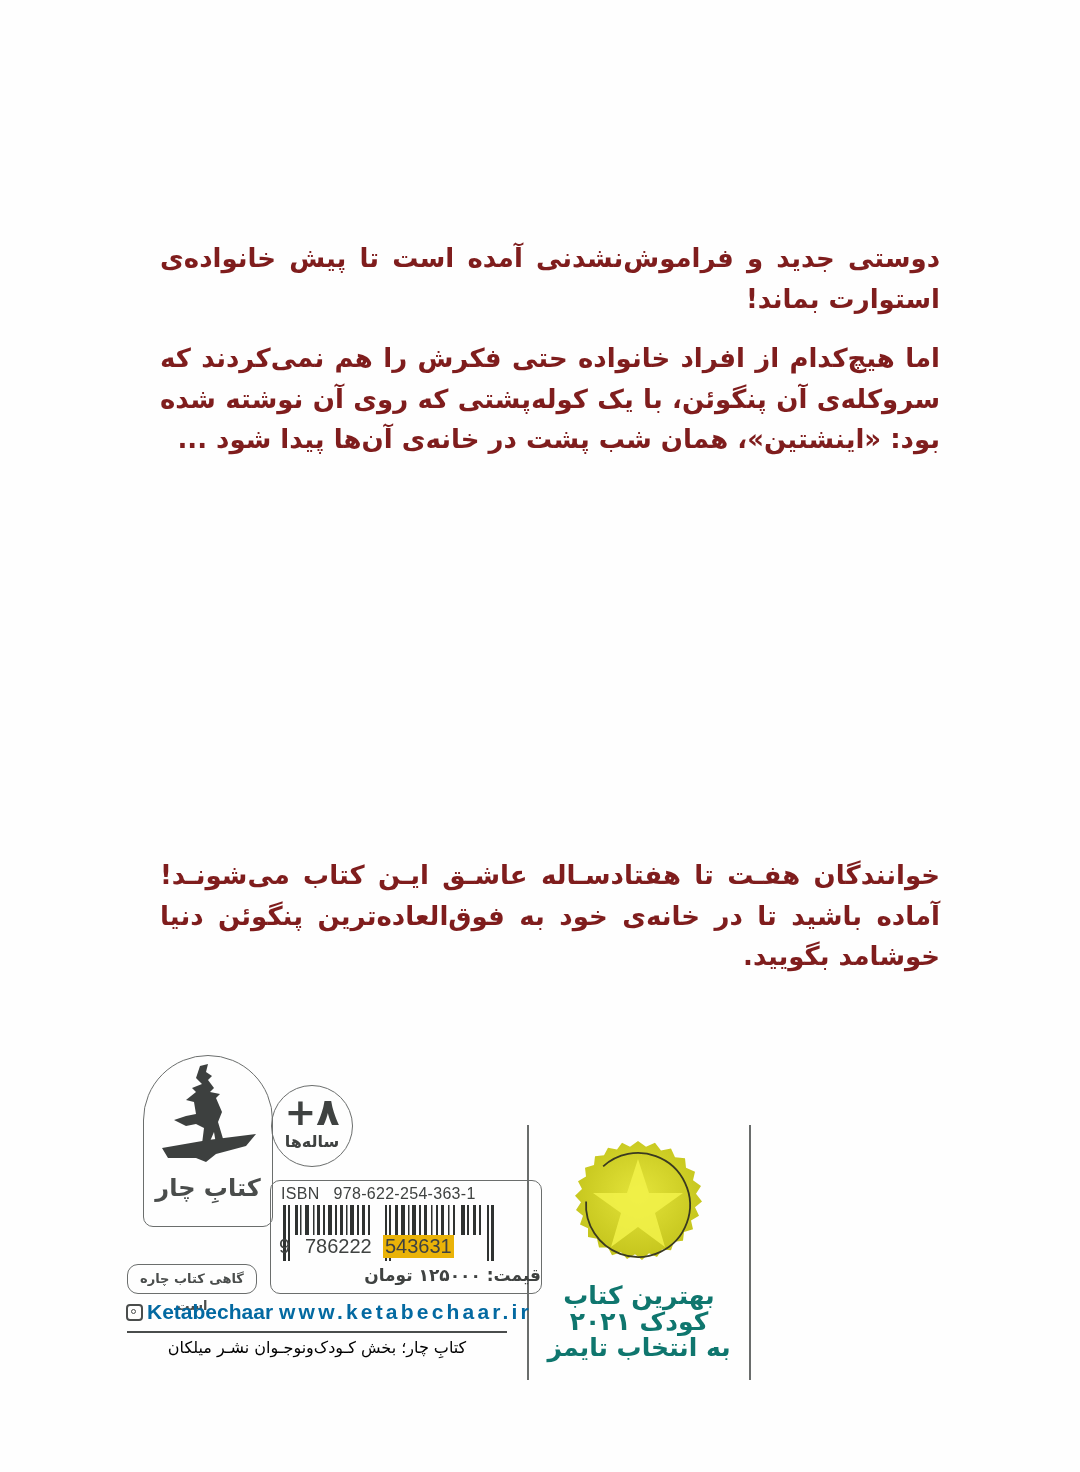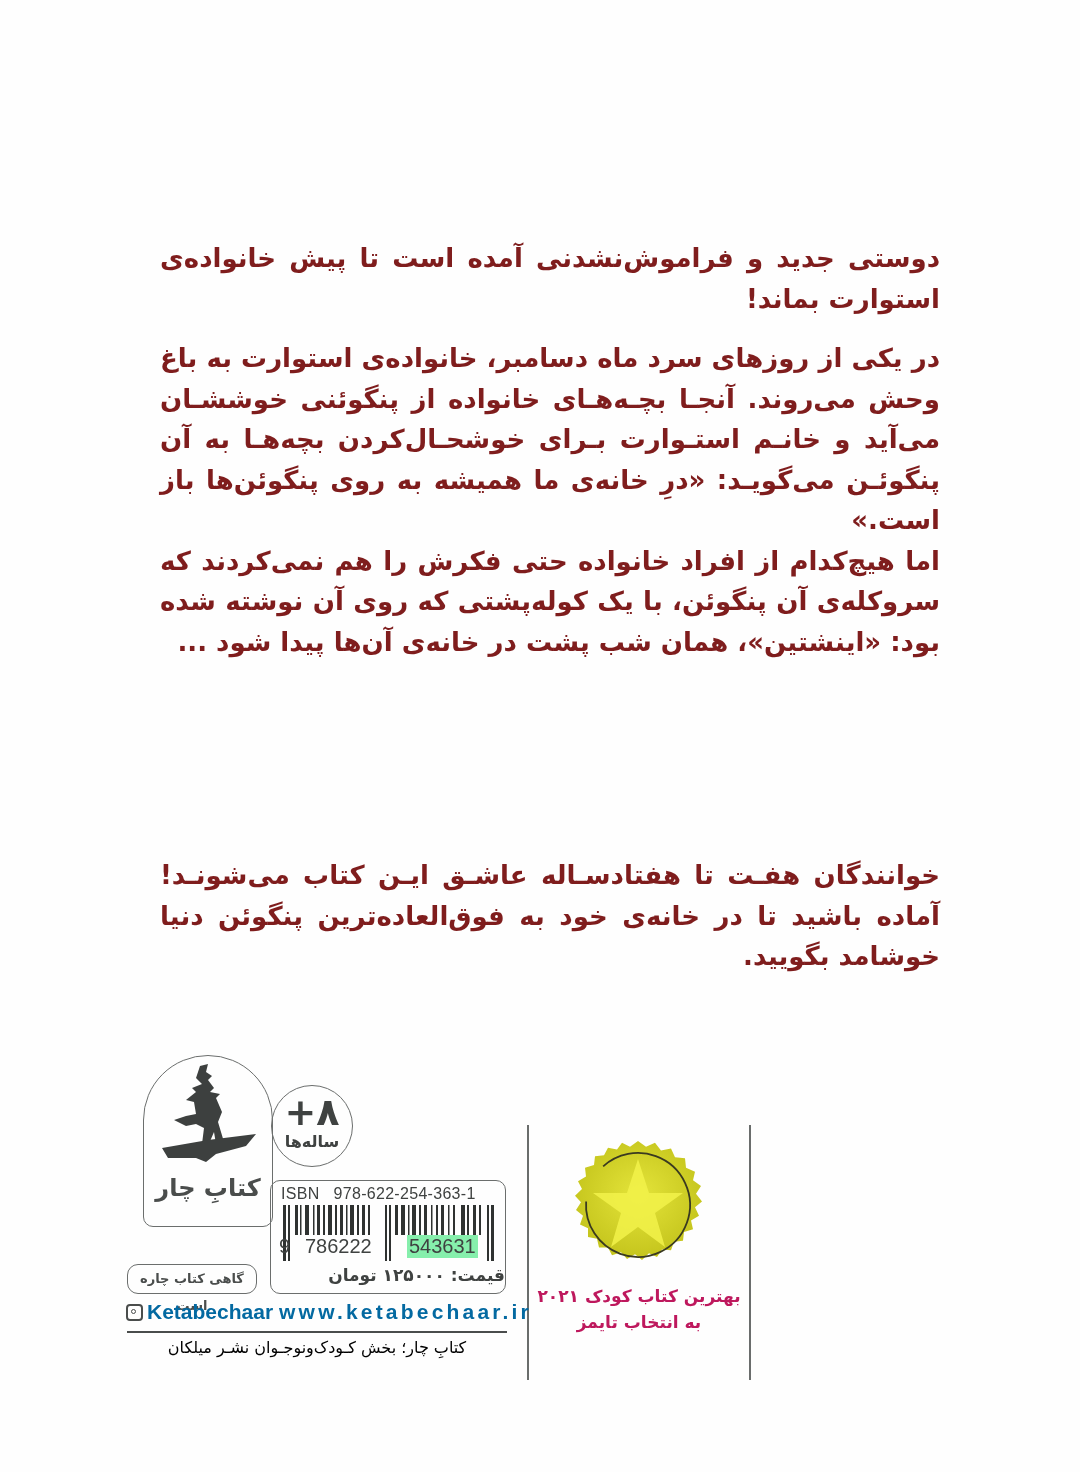--- a/index.html
+++ b/index.html
@@ -14,69 +14,68 @@
   .blurb p { margin: 0; }
   .b1 { top: 238px; }
   .b2 { top: 338px; }
   .b3 { top: 855px; }
 
   
   .award { position: absolute; left: 527px; top: 1125px; width: 220px; height: 255px;
     border-left: 2px solid #6a6d6c; border-right: 2px solid #6a6d6c; }
   .award svg { position: absolute; left: 32px; top: 0; }
   .award-text { position: absolute; left: 0; right: 0; top: 158px; direction: rtl; text-align: center;
-    font-size: 17px; font-weight: bold; color: #be185d; line-height: 26px; }
+    font-size: 25px; font-weight: bold; color: #0f766e; line-height: 26px; }
 
   
   .logo { position: absolute; left: 127px; top: 1055px; width: 130px; height: 172px;
     border: 1.5px solid #6b6e6d; border-radius: 65px 65px 10px 10px; box-sizing: border-box; margin-left: 16px; }
   .logo svg { position: absolute; left: 12px; top: 6px; }
   .logo-name { position: absolute; left: 0; right: 0; top: 118px; text-align: center; direction: rtl;
     font-size: 24px; font-weight: bold; color: #4a4d4c; }
   .slogan { position: absolute; left: 127px; top: 1264px; width: 130px; height: 30px;
     border: 1.5px solid #6b6e6d; border-radius: 11px; box-sizing: border-box; direction: rtl; text-align: center;
     font-size: 13px; font-weight: bold; line-height: 27px; color: #4a4d4c; }
 
   
   .age { position: absolute; left: 271px; top: 1085px; width: 82px; height: 82px; border: 1.5px solid #6b6e6d;
     border-radius: 50%; box-sizing: border-box; text-align: center; }
   .age-num { position: absolute; left: 0; right: 0; top: 4px; font-size: 38px; font-weight: bold; color: #3f4241; line-height: 44px; direction: ltr; }
   .age-label { position: absolute; left: 0; right: 0; top: 46px; font-size: 16px; font-weight: bold; direction: rtl; color: #3f4241; }
 
   
-  .isbn { position: absolute; left: 270px; top: 1180px; width: 236px; height: 114px;
+  .isbn { position: absolute; left: 270px; top: 1180px; width: 272px; height: 114px;
     border: 1.5px solid #6b6e6d; border-radius: 10px; box-sizing: border-box; }
   .isbn-line { position: absolute; left: 10px; top: 4px; font-family: "Liberation Sans", sans-serif; font-size: 16px; color: #3f4241; letter-spacing: 0.3px; }
   .isbn-line .num { margin-left: 14px; }
   .barcode { position: absolute; left: 10px; top: 24px; }
   .bc-digits { position: absolute; left: 8px; top: 54px; font-family: "Liberation Sans", sans-serif; font-size: 20px; color: #3f4241; background: transparent; }
   .bc-d1 { position: absolute; left: 0; }
   .bc-d2 { position: absolute; left: 24px; background: #fefefe; padding: 0 2px; }
-  .bc-d3 { position: absolute; left: 128px; background: #86efac; padding: 0 2px; }
+  .bc-d3 { position: absolute; left: 104px; background: #eab308; padding: 0 2px; }
   .price { position: absolute; left: 0; right: 0; top: 84px; direction: rtl; text-align: right;
     font-size: 17px; font-weight: bold; color: #3f4241; }
 
   .social { position: absolute; left: 126px; top: 1300px; width: 384px; height: 24px;
     font-family: "Liberation Sans", sans-serif; font-weight: bold; font-size: 21px; color: #0369a1; white-space: nowrap; }
   .social .ig { display: inline-block; width: 13px; height: 13px; border: 2px solid #4a4d4c; border-radius: 4px; position: relative; vertical-align: -2px; margin-right: 4px; }
   .social .ig::after { content: ""; position: absolute; left: 3px; top: 3px; width: 5px; height: 5px; border: 1.5px solid #4a4d4c; border-radius: 50%; box-sizing: border-box; }
   .social .url { letter-spacing: 3.2px; margin-left: 6px; }
   .divider { position: absolute; left: 127px; top: 1331px; width: 380px; height: 2px; background: #4a4d4c; }
   .imprint { position: absolute; left: 127px; top: 1338px; width: 380px; direction: rtl; text-align: center;
     font-size: 16px; color: #000000; }
 </style>
 </head>
 <body>
 
 <div class="blurb b1">
   <p>دوستی جدید و فراموش‌نشدنی آمده است تا پیش خانواده‌ی استوارت بماند!</p>
 </div>
 
 <div class="blurb b2">
-  <p>در یکی از روزهای سرد ماه دسامبر، خانواده‌ی استوارت به باغ وحش می‌روند. آنجـا بچـه‌هـای خانواده از پنگوئنی خوششـان می‌آید و خانـم استـوارت بـرای خوشحـال‌کردن بچه‌هـا به آن پنگوئـن می‌گویـد: «درِ خانه‌ی ما همیشه به روی پنگوئن‌ها باز است.»</p>
   <p>اما هیچ‌کدام از افراد خانواده حتی فکرش را هم نمی‌کردند که سروکله‌ی آن پنگوئن، با یک کوله‌پشتی که روی آن نوشته شده بود: «اینشتین»، همان شب پشت در خانه‌ی آن‌ها پیدا شود ...</p>
 </div>
 
 <div class="blurb b3">
   <p>خوانندگان هفـت تا هفتادسـاله عاشـق ایـن کتاب می‌شونـد! آماده باشید تا در خانه‌ی خود به فوق‌العاده‌ترین پنگوئن دنیا خوشامد بگویید.</p>
 </div>
 
 <div class="award">
   <svg width="154" height="154" viewBox="0 0 154 154">
     <defs>

